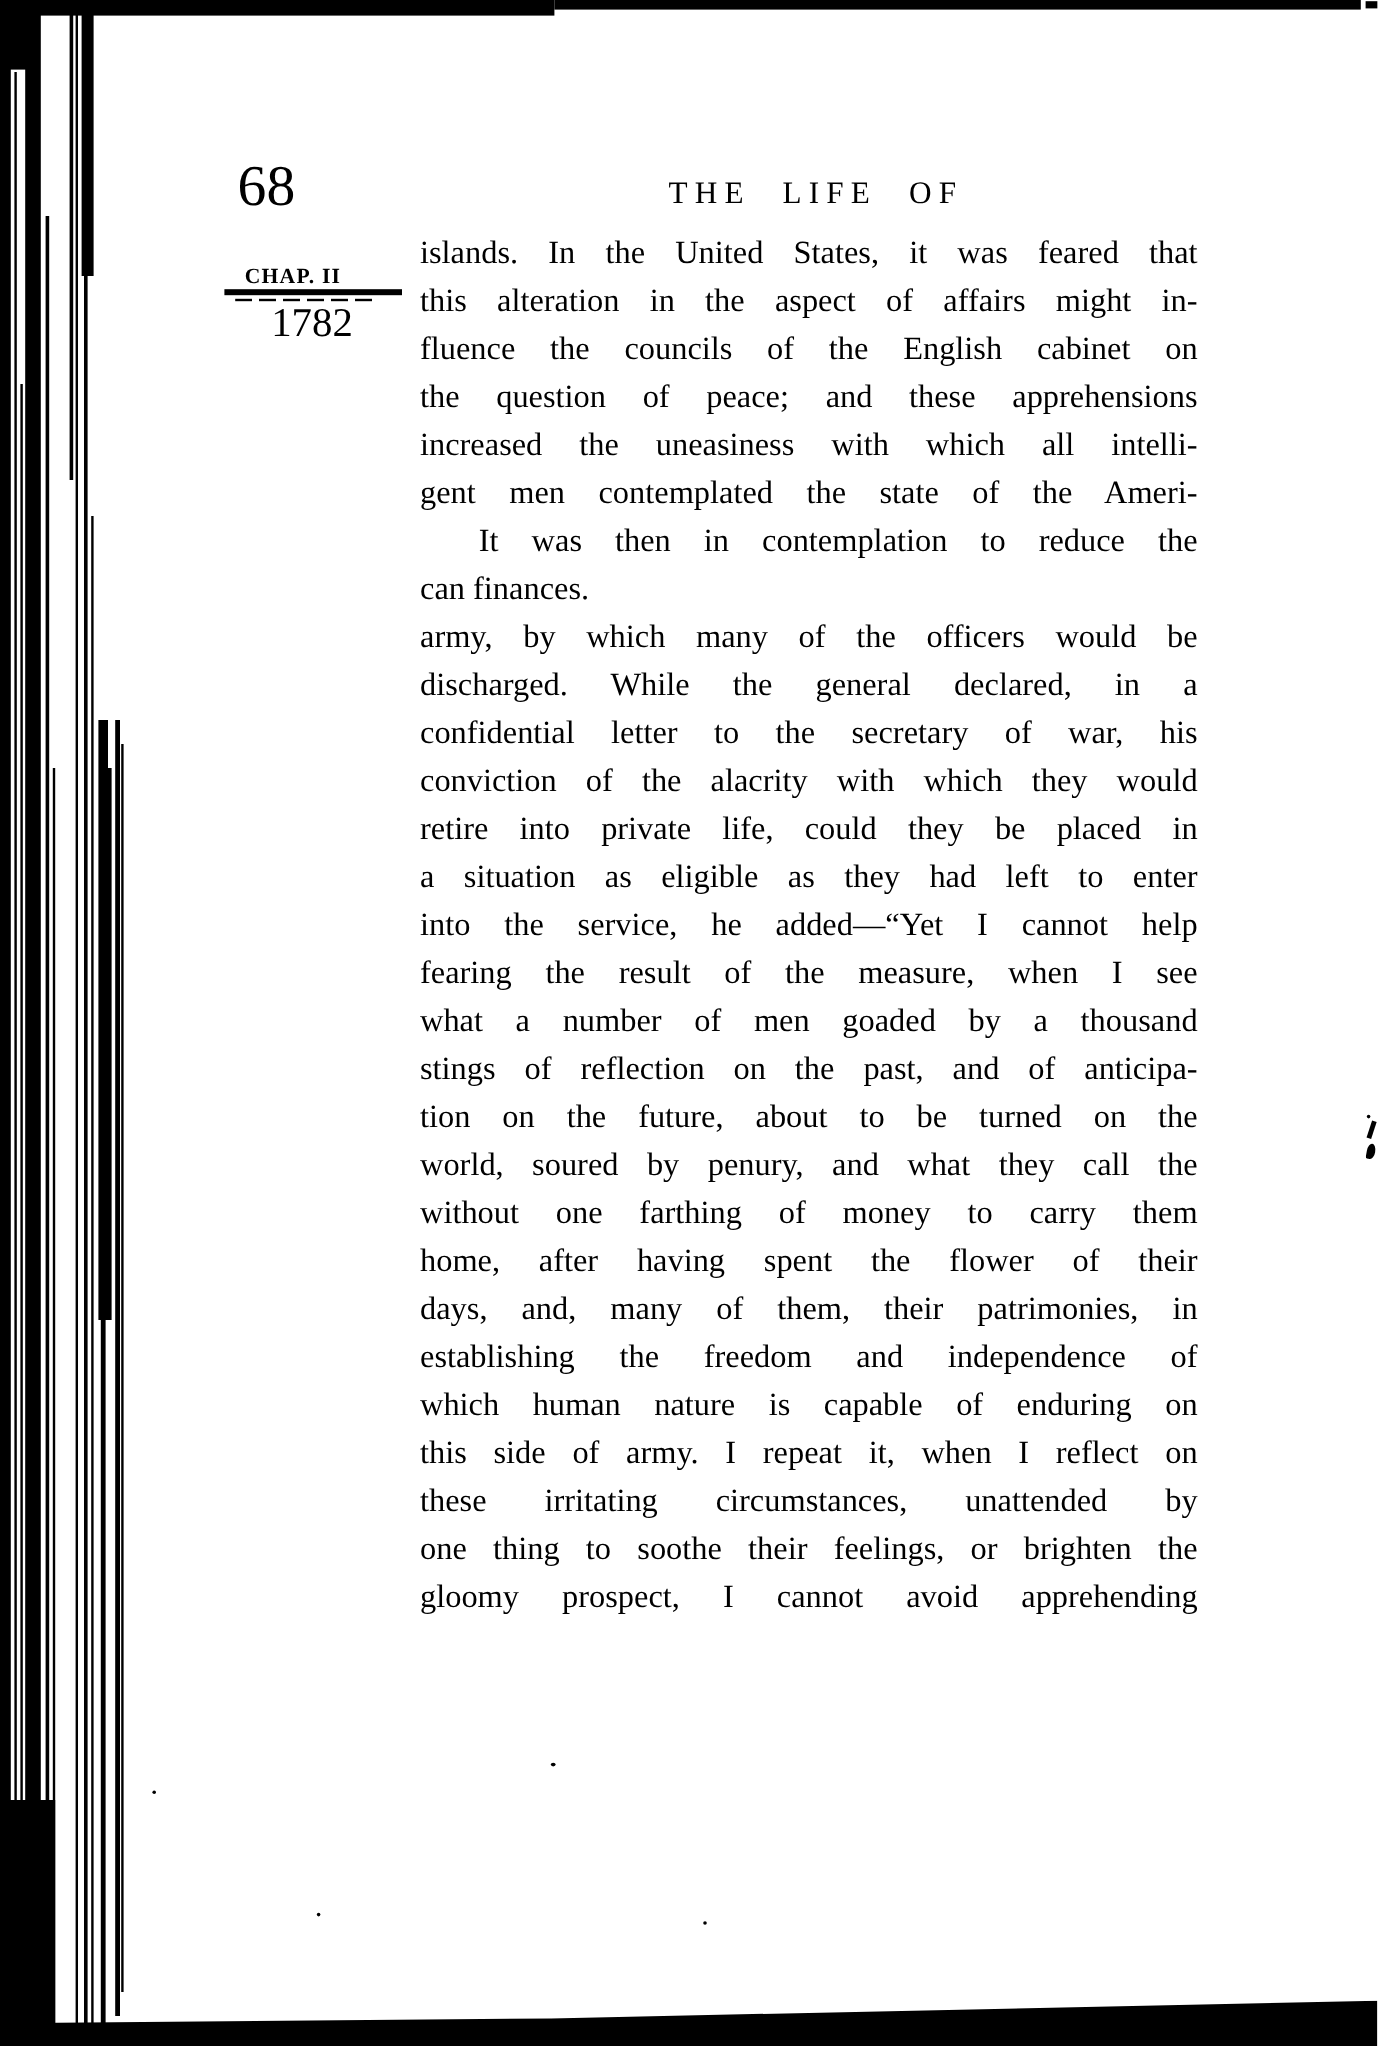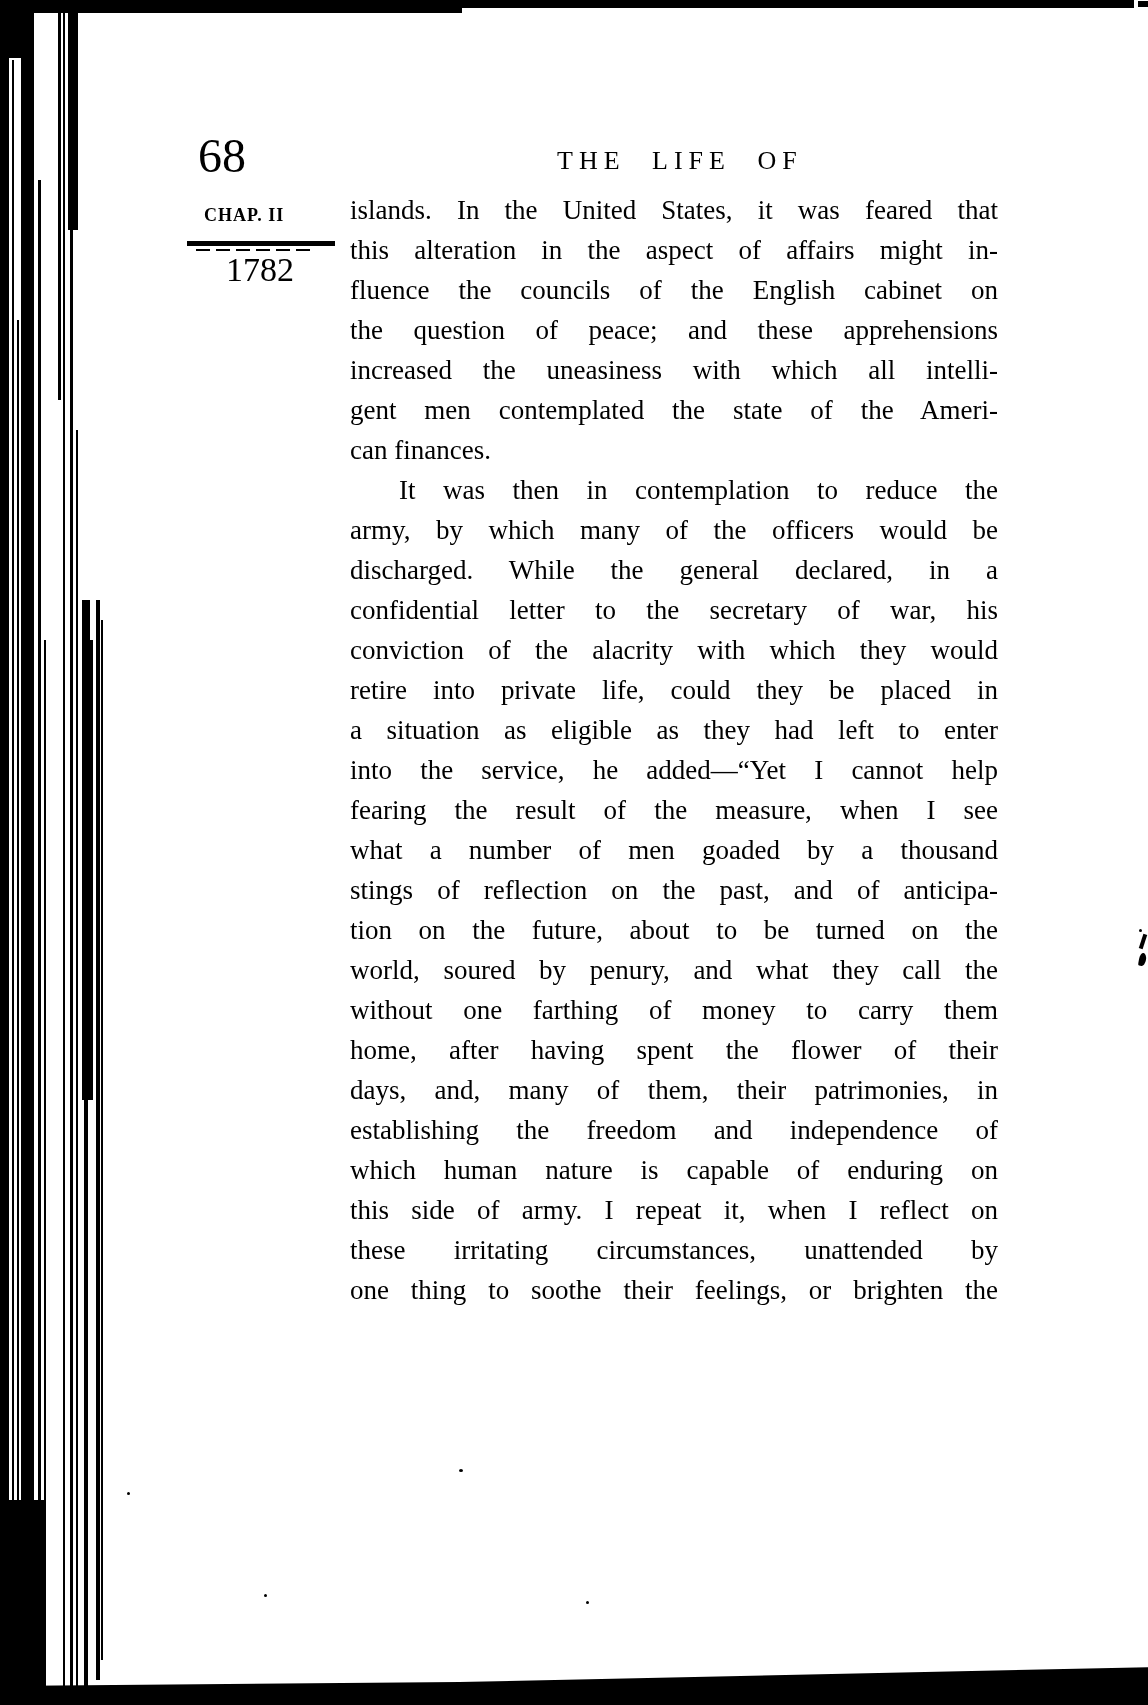--- a/index.html
+++ b/index.html
@@ -17,21 +17,21 @@
   
   .page-number {
     position: absolute; left: 198px; top: 136px;
     font-size: 48px; line-height: 40px;
   }
   .running-head {
     position: absolute; left: 528px; top: 146px;
     font-size: 26px; letter-spacing: 6px; word-spacing: 14px; margin-left: 29px;
   }
   .chapter-label {
-    position: absolute; left: 204px; top: 205px;
+    position: absolute; left: 204px; top: 220px;
     font-size: 18px; font-weight: bold; letter-spacing: 1px;
   }
   .chapter-rule {
     position: absolute; left: 187px; top: 241px;
     width: 148px; height: 5px; background: #000000;
   }
   .chapter-rule2 {
     position: absolute; left: 196px; top: 249px;
     width: 118px; height: 2px;
     background: repeating-linear-gradient(90deg,#000 0 14px,#fff 14px 20px);
@@ -112,42 +112,43 @@
 <div class="chapter-rule2"></div>
 <div class="year-label">1782</div>
 
 <div class="body-text">
   <div class="line">islands. In the United States, it was feared that</div>
   <div class="line">this alteration in the aspect of affairs might in-</div>
   <div class="line">fluence the councils of the English cabinet on</div>
   <div class="line">the question of peace; and these apprehensions</div>
   <div class="line">increased the uneasiness with which all intelli-</div>
   <div class="line">gent men contemplated the state of the Ameri-</div>
+  <div class="line indent">It was then in contemplation to reduce the</div>
   <div class="line short">can finances.</div>
-  <div class="line indent">It was then in contemplation to reduce the</div>
   <div class="line">army, by which many of the officers would be</div>
   <div class="line">discharged. While the general declared, in a</div>
   <div class="line">confidential letter to the secretary of war, his</div>
   <div class="line">conviction of the alacrity with which they would</div>
   <div class="line">retire into private life, could they be placed in</div>
   <div class="line">a situation as eligible as they had left to enter</div>
   <div class="line">into the service, he added—“Yet I cannot help</div>
   <div class="line">fearing the result of the measure, when I see</div>
   <div class="line">what a number of men goaded by a thousand</div>
   <div class="line">stings of reflection on the past, and of anticipa-</div>
   <div class="line">tion on the future, about to be turned on the</div>
   <div class="line">world, soured by penury, and what they call the</div>
   <div class="line">without one farthing of money to carry them</div>
   <div class="line">home, after having spent the flower of their</div>
   <div class="line">days, and, many of them, their patrimonies, in</div>
   <div class="line">establishing the freedom and independence of</div>
   <div class="line">which human nature is capable of enduring on</div>
   <div class="line">this side of army. I repeat it, when I reflect on</div>
   <div class="line">these irritating circumstances, unattended by</div>
   <div class="line">one thing to soothe their feelings, or brighten the</div>
+  <div class="line">gloomy prospect, I cannot avoid apprehending</div>
 </div>
 
 <div class="edge-mark-stroke"></div>
 <div class="edge-mark-blob"></div>
 <div class="speck" style="left:1139px;top:929px;width:3px;height:3px"></div>
 <div class="speck" style="left:459px;top:1469px;width:4px;height:3px"></div>
 <div class="speck" style="left:127px;top:1492px;width:3px;height:3px"></div>
 <div class="speck" style="left:264px;top:1594px;width:3px;height:3px"></div>
 <div class="speck" style="left:586px;top:1601px;width:3px;height:3px"></div>
 

